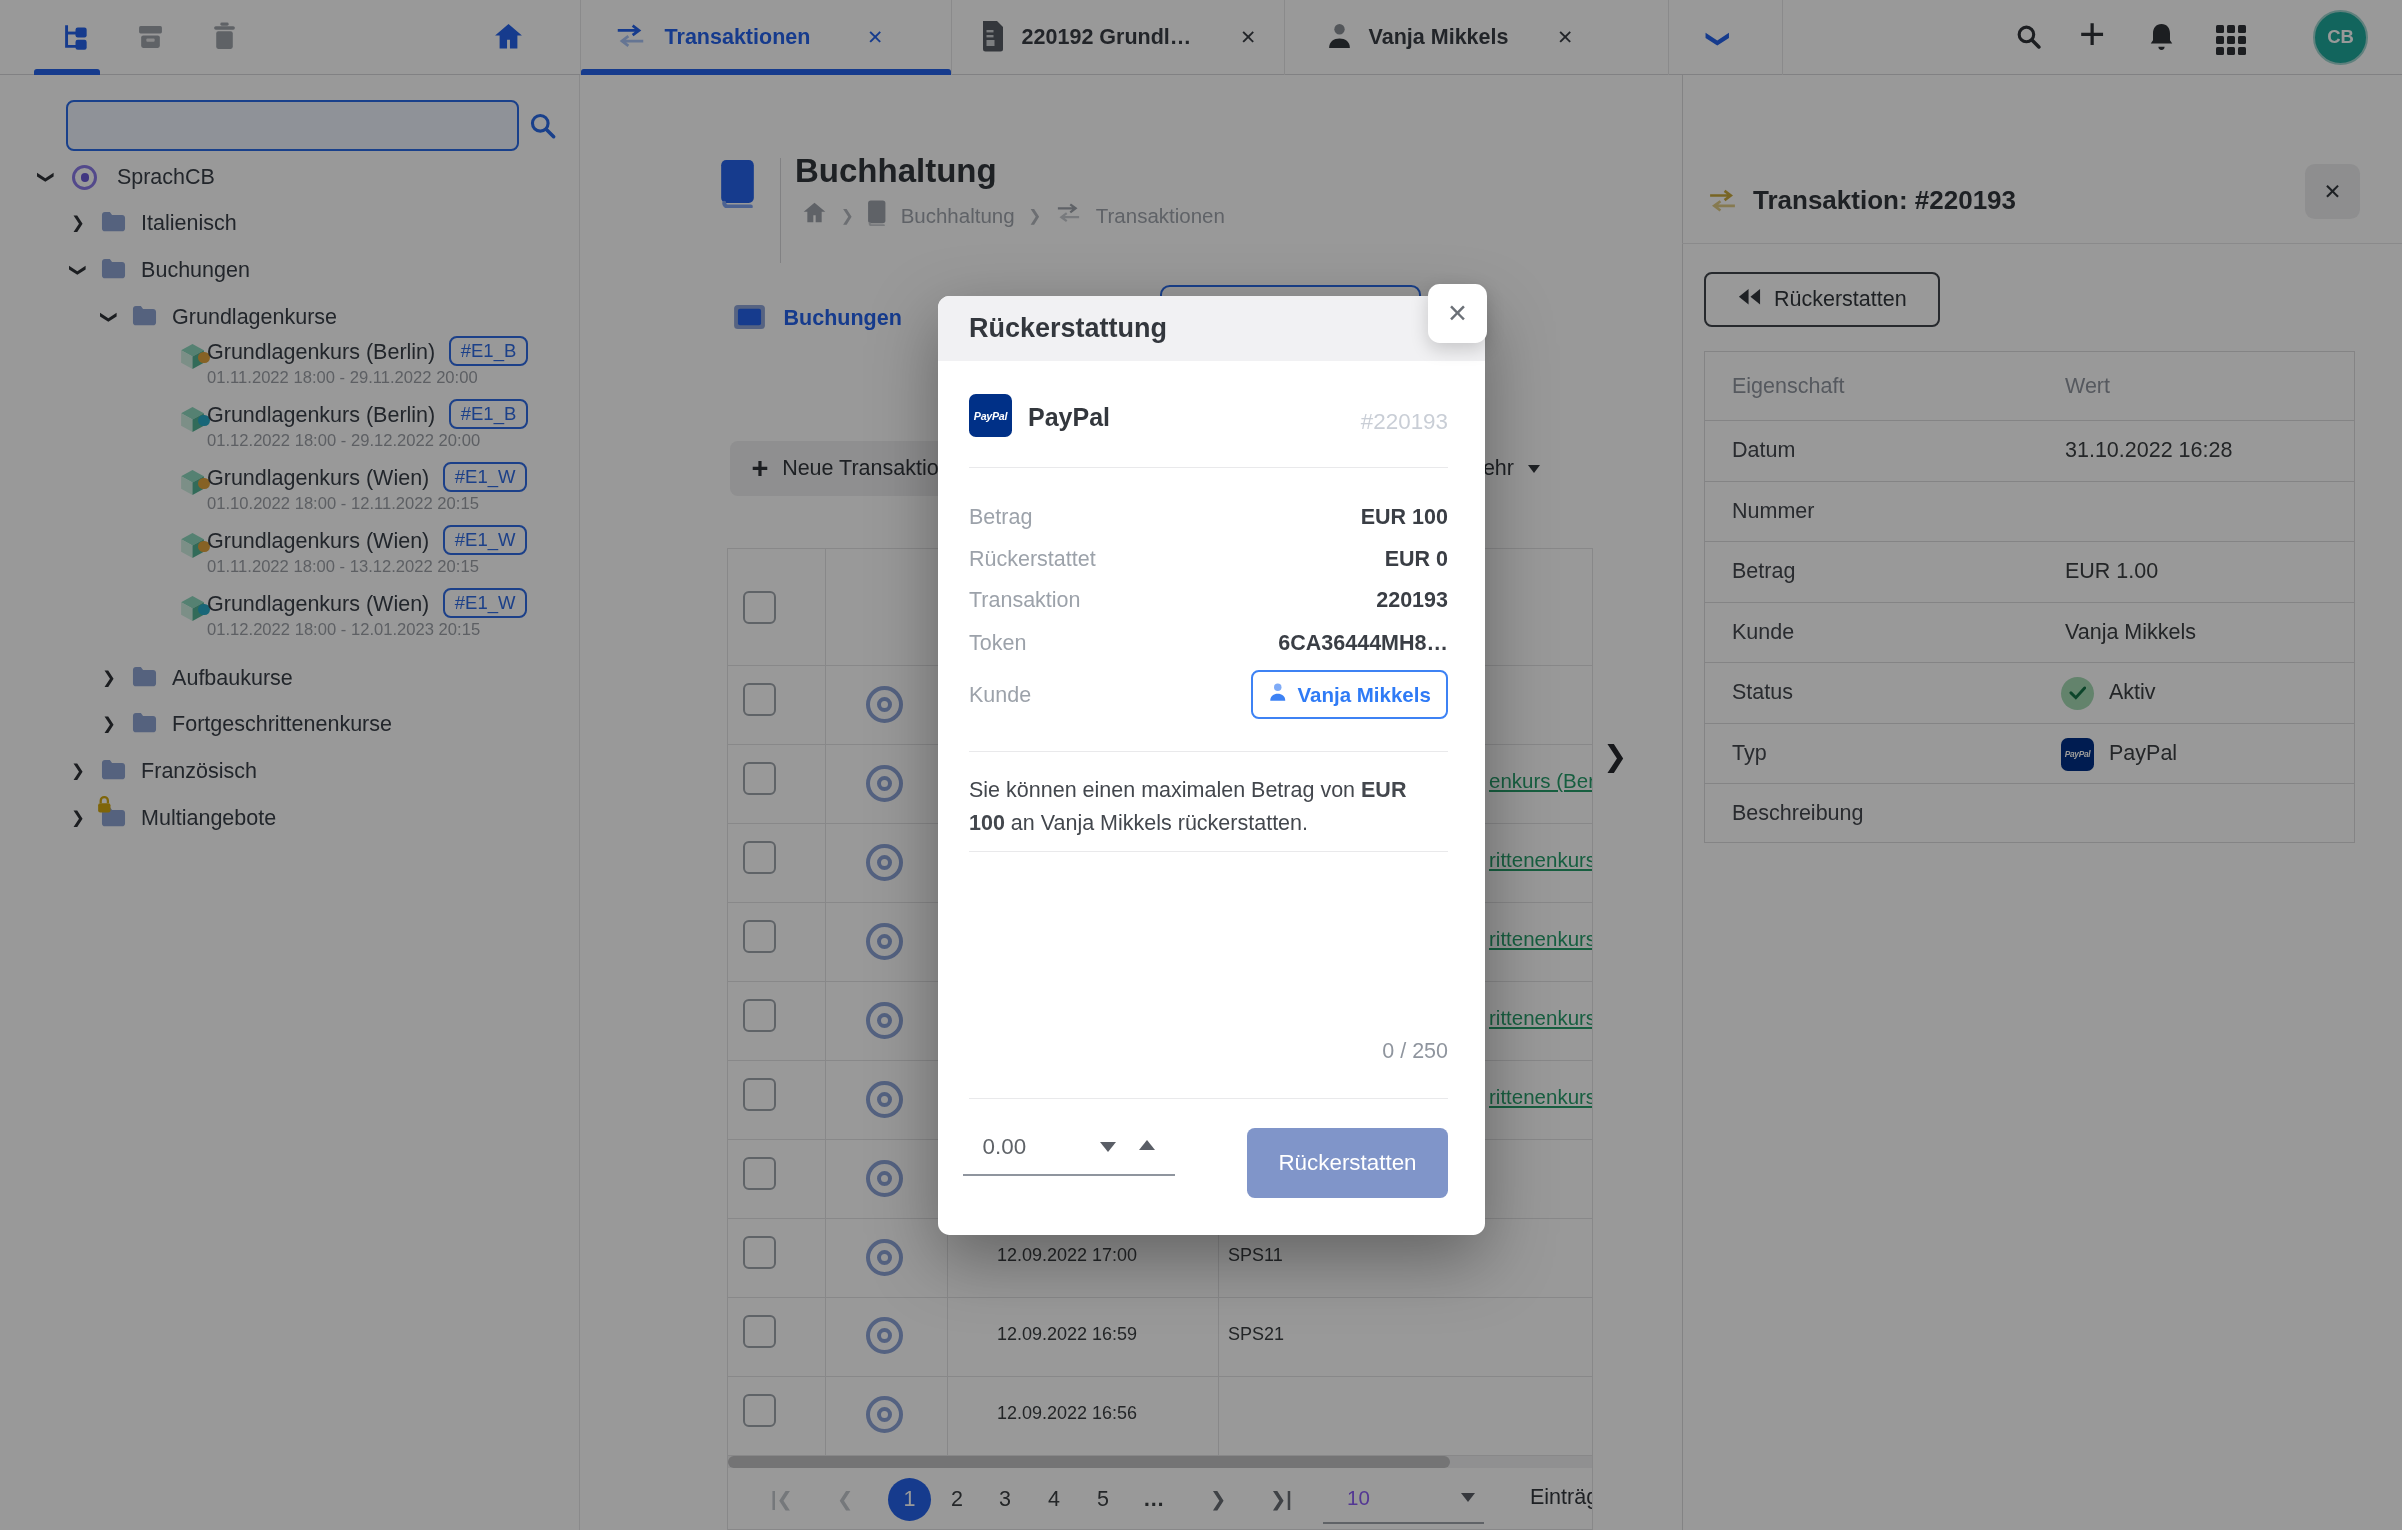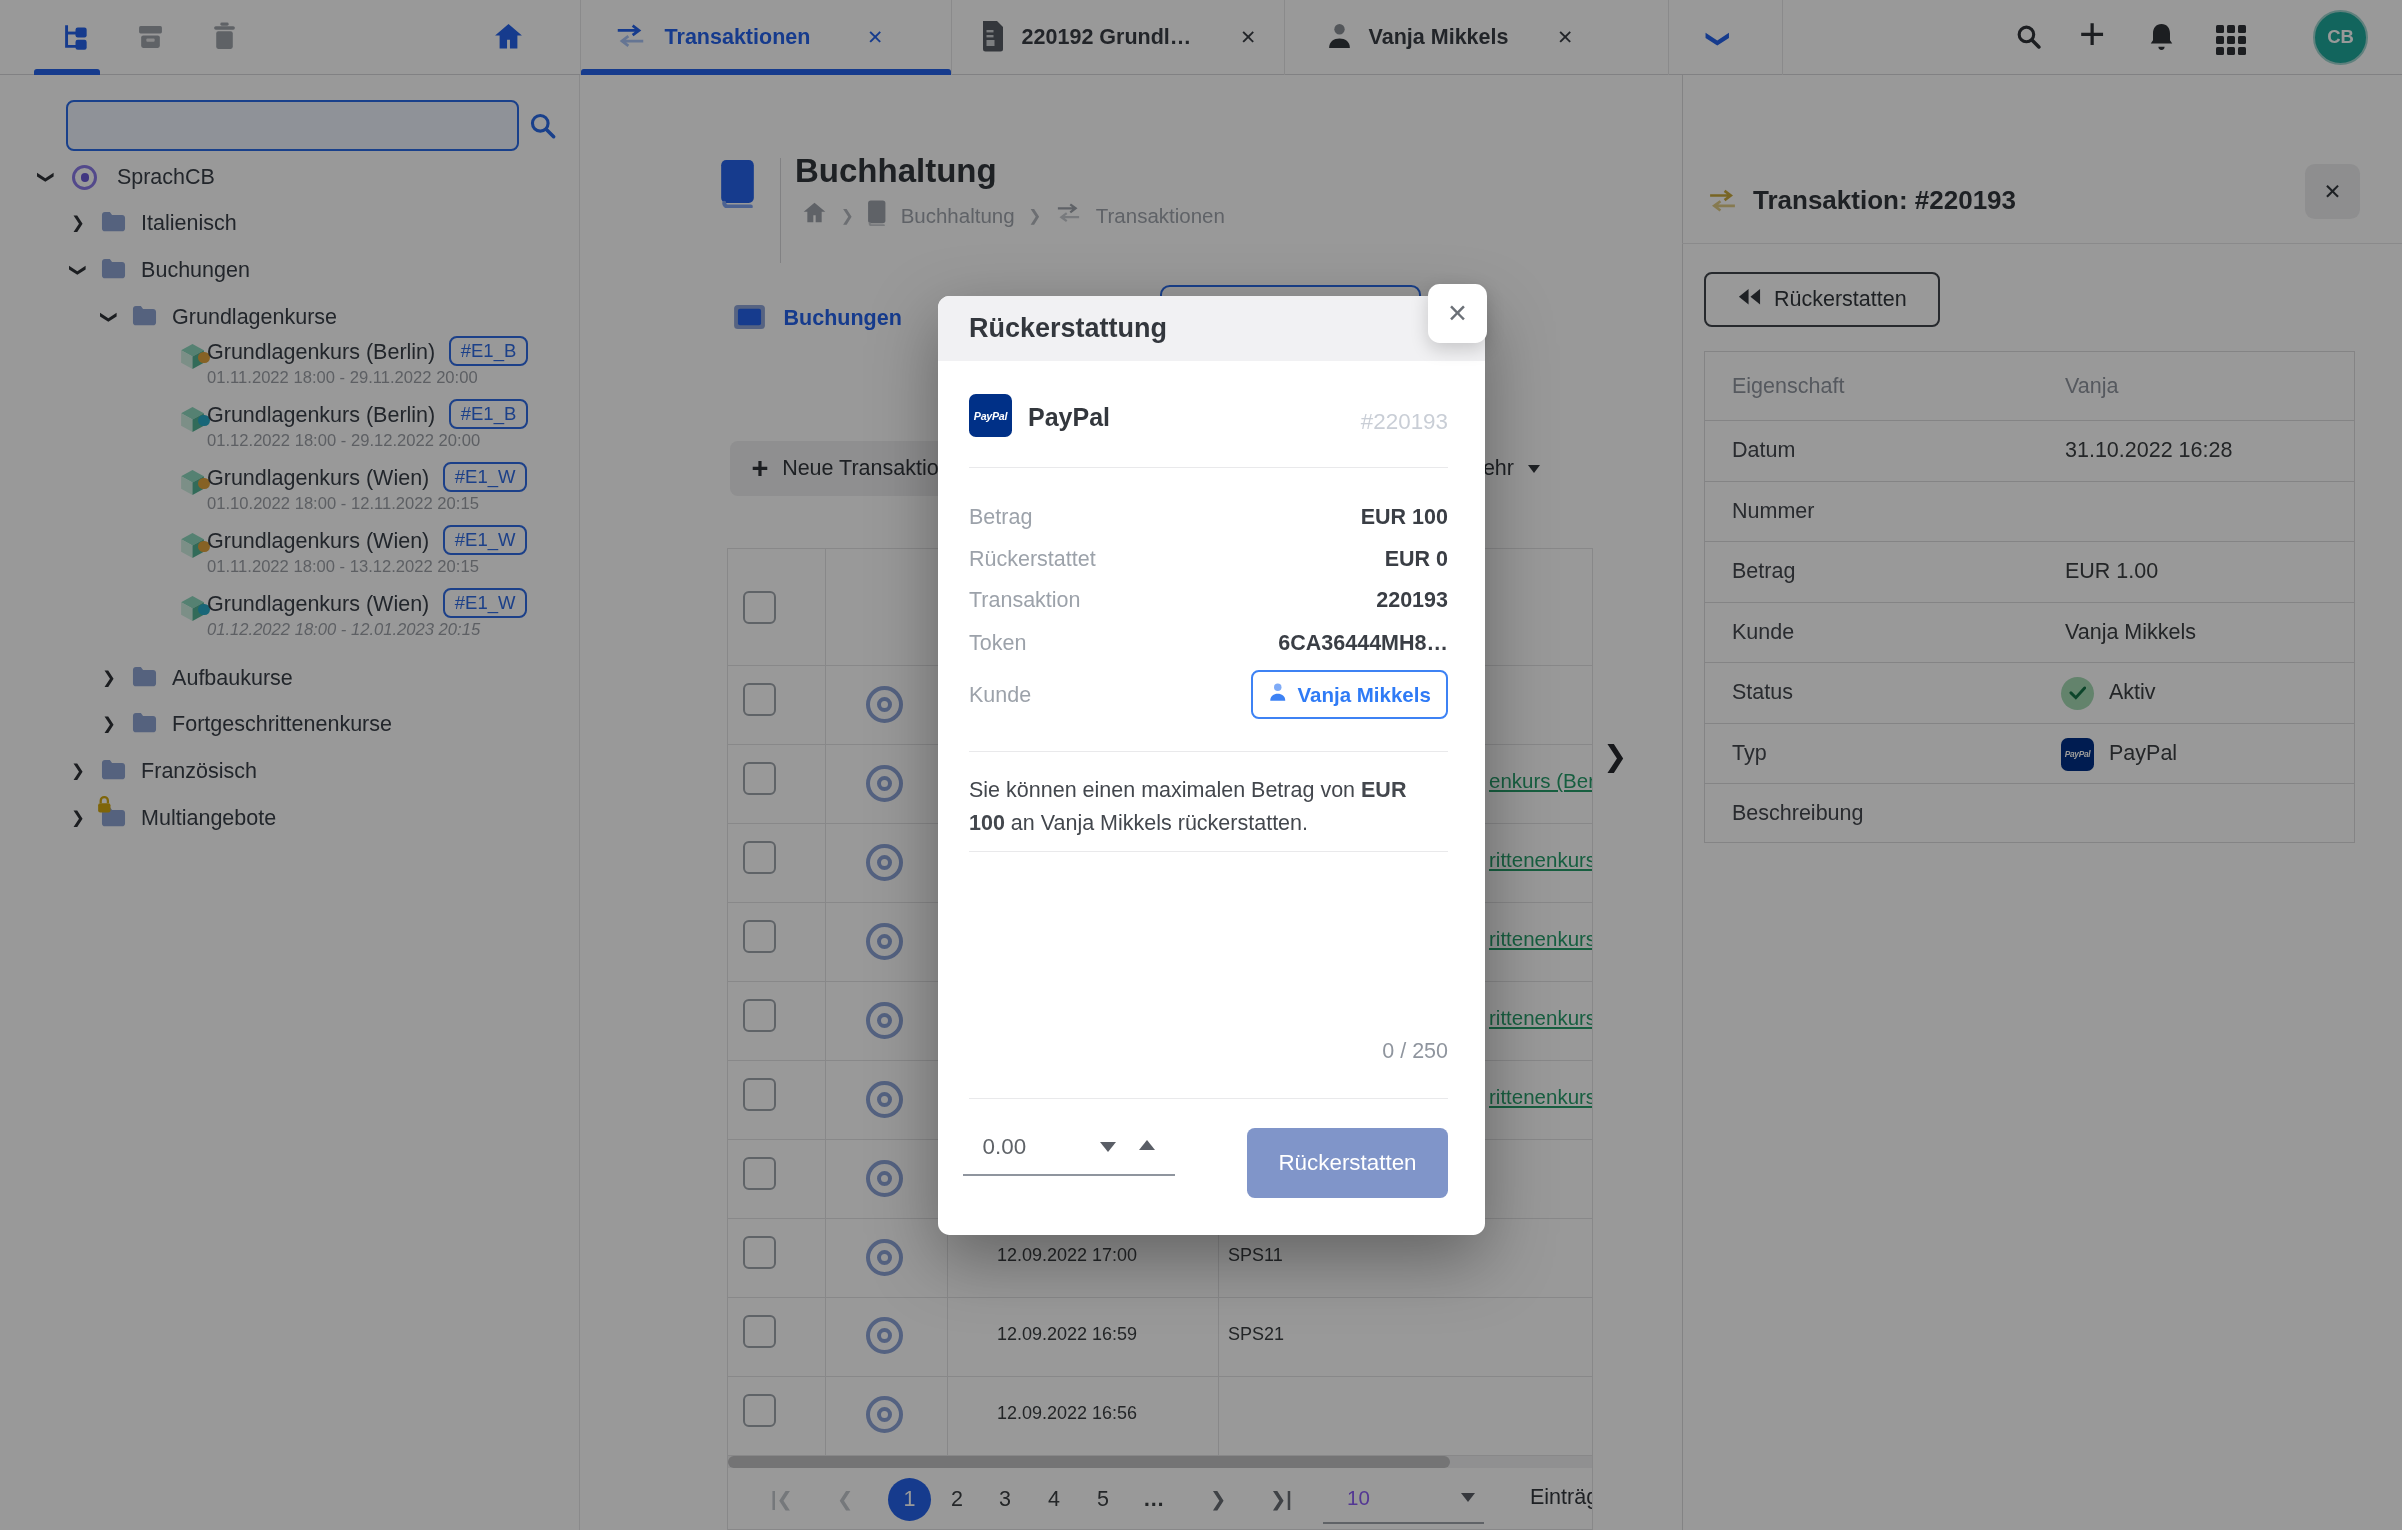--- a/index.html
+++ b/index.html
@@ -266,21 +266,21 @@
 </div>
 <div class="abs" style="left:178px;top:588px;">
   <span class="cube" style="position:absolute;left:0;top:5.9px;">
     <svg width="29" height="29" viewBox="0 0 28 28">
         <polygon points="14,2 25,8 14,14 3,8" fill="#8ED8BE"></polygon>
         <polygon points="3,8 14,14 14,26 3,20" fill="#CFEFE2"></polygon>
         <polygon points="14,14 25,8 25,20 14,26" fill="#54B294"></polygon>
       </svg>
     <i class="dot blue"></i></span>
   <span style="position:absolute;left:29px;top:0;" class="tlabel"><span>Grundlagenkurs (Wien)</span><span class="badge">#E1_W</span></span>
-  <span style="position:absolute;left:29px;top:32px;font-style:italic;" class="tsub">01.12.2022 18:00 - 12.01.2023 20:15</span>
+  <span style="position:absolute;left:29px;top:32px;" class="tsub">01.12.2022 18:00 - 12.01.2023 20:15</span>
 </div>
 
 <div class="abs flex" style="left:102px;top:655px;height:47px;gap:15.6px;">
   <span class="chev">❯</span>
   <span><svg width="25" height="20.5" viewBox="0 0 26 21">
         <path d="M1 4c0-1.7 1.3-3 3-3h5.2l2.3 3H22c1.7 0 3 1.3 3 3v11c0 1.7-1.3 3-3 3H4c-1.7 0-3-1.3-3-3z" fill="#8EA4D2"></path>
       </svg></span>
   <span class="tlabel">Aufbaukurse</span>
 </div>
 <div class="abs flex" style="left:102px;top:701px;height:47px;gap:15.6px;">
@@ -465,21 +465,21 @@
 <button class="abs outbtn" style="left:1704px;top:272px;width:236px;height:55px;">
   <span><svg width="25" height="19.5" viewBox="0 0 26 20">
         <polygon points="12,2 12,18 2,10" fill="#33373D"></polygon>
         <polygon points="24,2 24,18 14,10" fill="#33373D"></polygon>
       </svg></span>
   <span>Rückerstatten</span>
 </button>
 
 <div class="abs ptable">
   <span style="position:absolute;left:27px;top:21.5px;font-size:21.5px;color:#8F959E;">Eigenschaft</span>
-  <span style="position:absolute;left:360px;top:21.5px;font-size:21.5px;color:#8F959E;">Vanja</span>
+  <span style="position:absolute;left:360px;top:21.5px;font-size:21.5px;color:#8F959E;">Wert</span>
 
   <div class="prow" style="top:68px;">
     <span class="plabel">Datum</span>
     <span class="pvalue">31.10.2022 16:28</span>
   </div>
   <div class="prow" style="top:129px;">
     <span class="plabel">Nummer</span>
     <span class="pvalue"></span>
   </div>
   <div class="prow" style="top:189px;">

